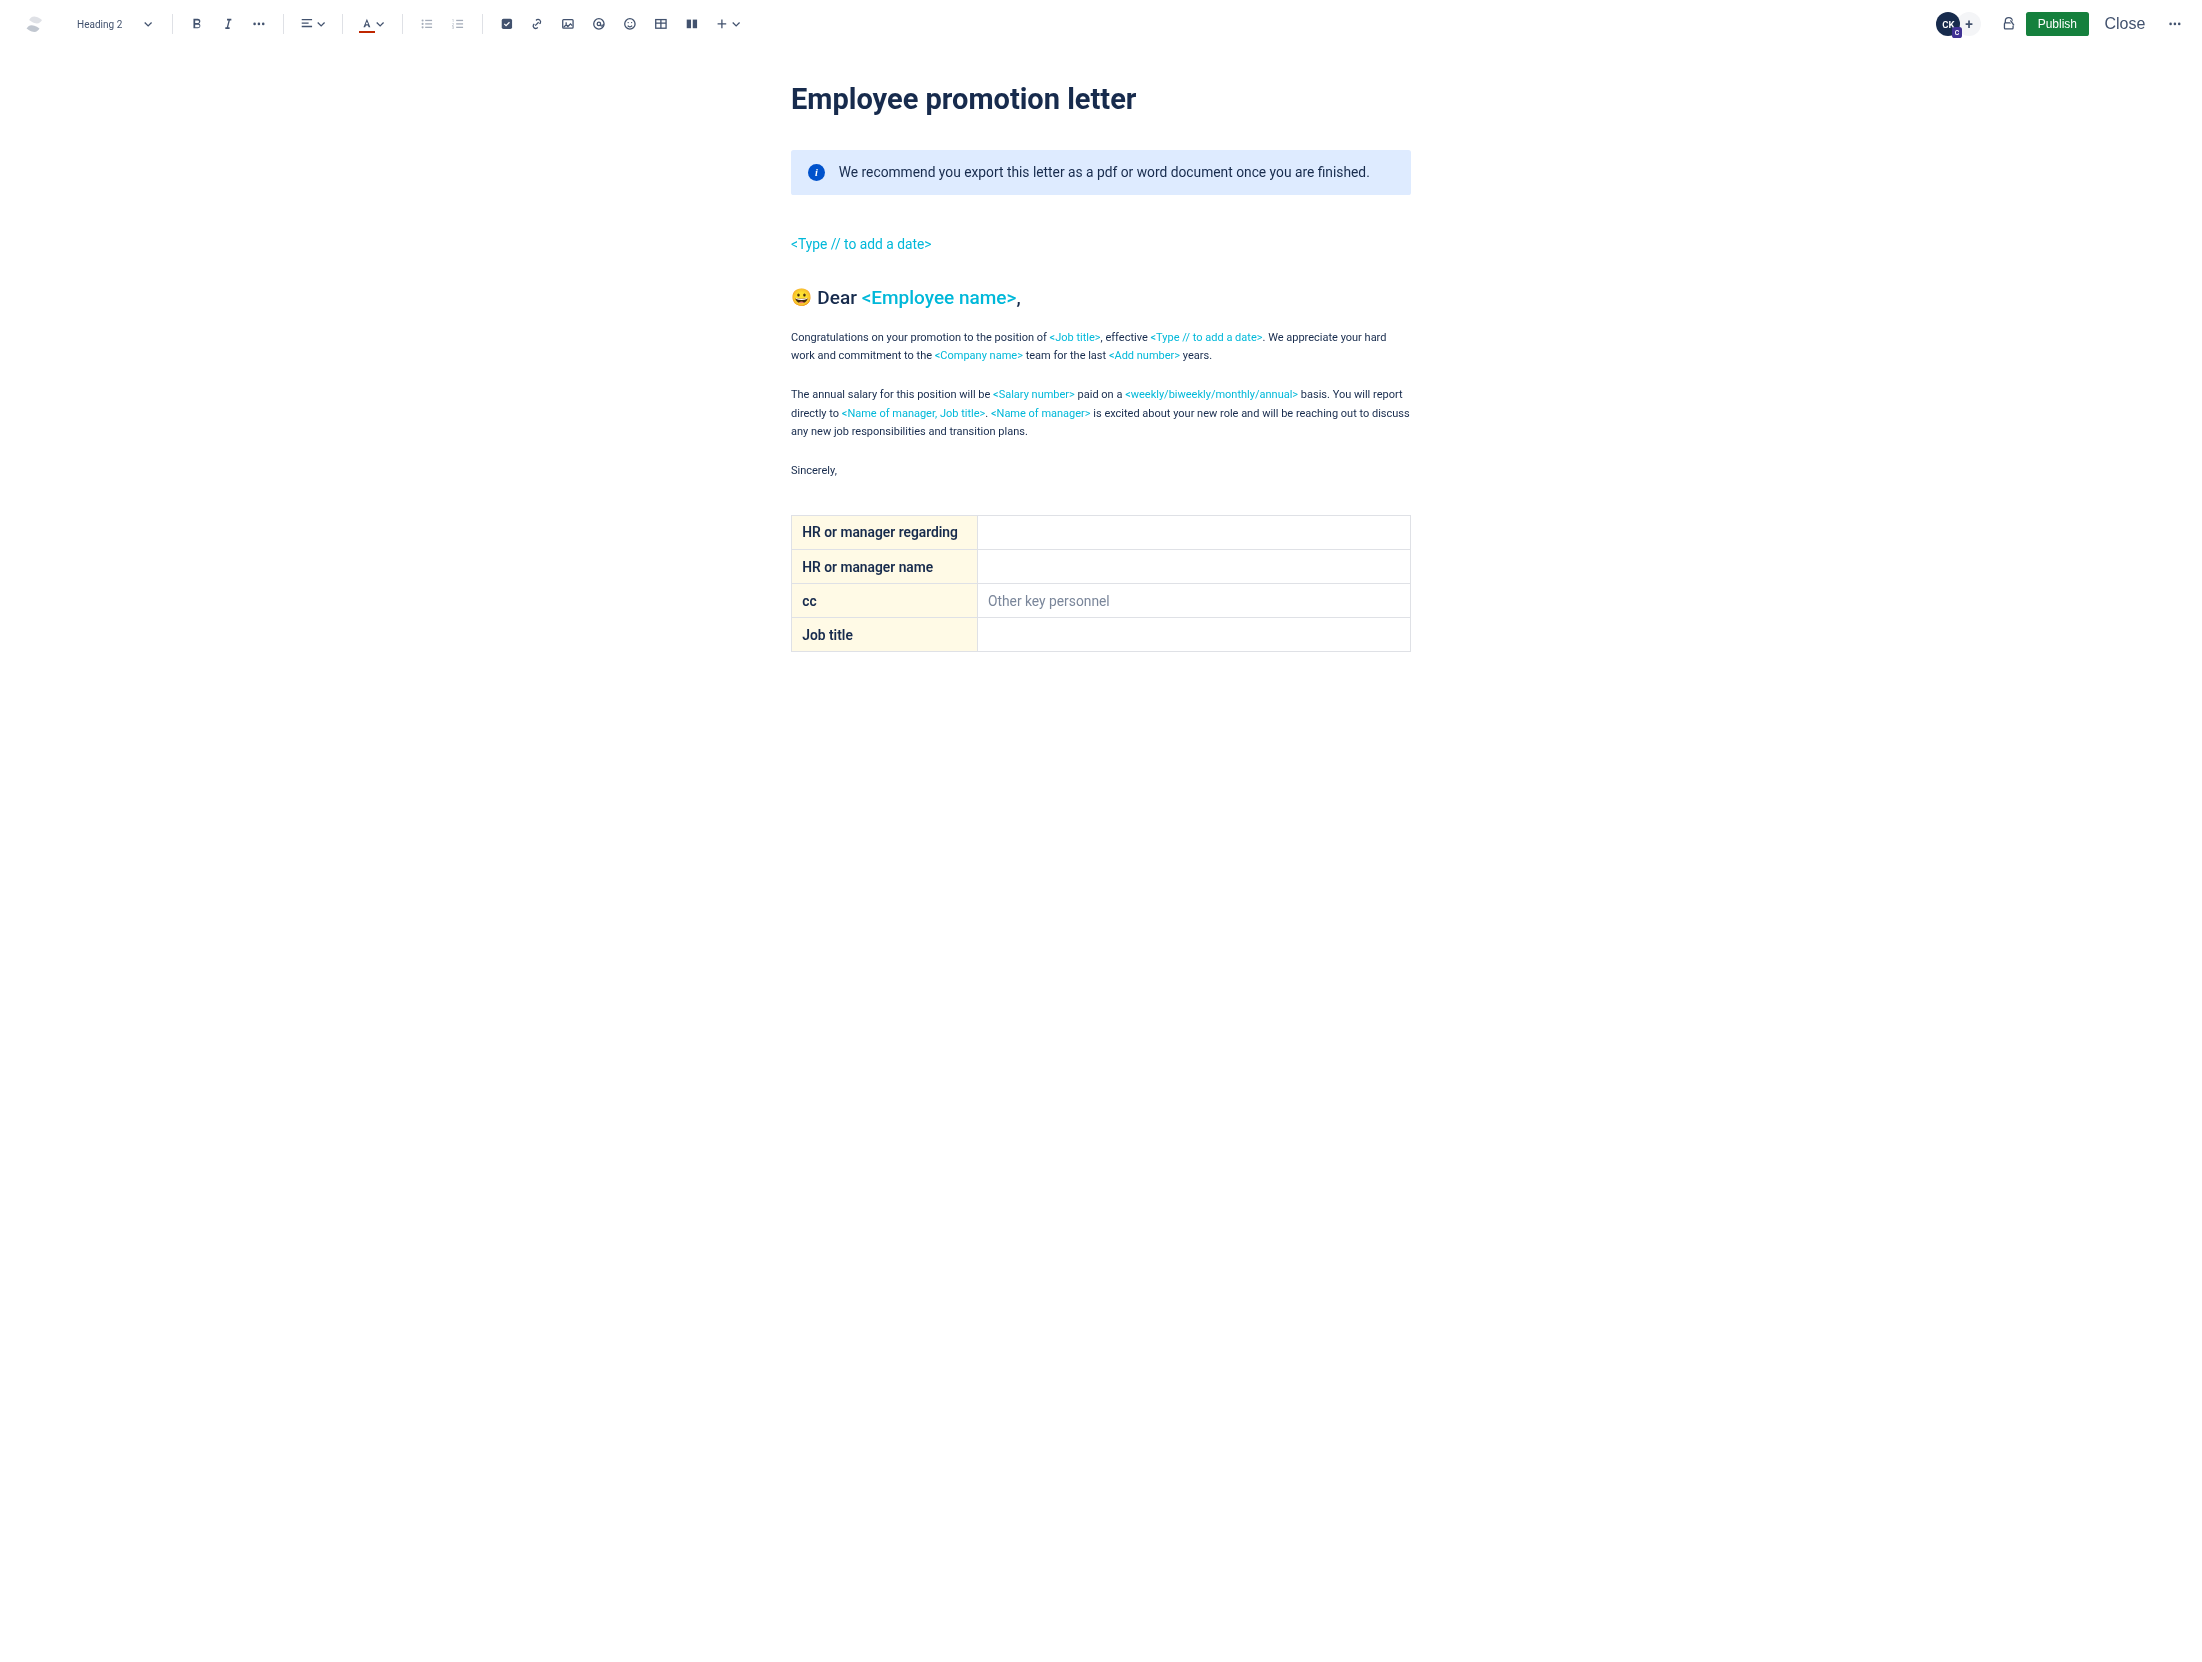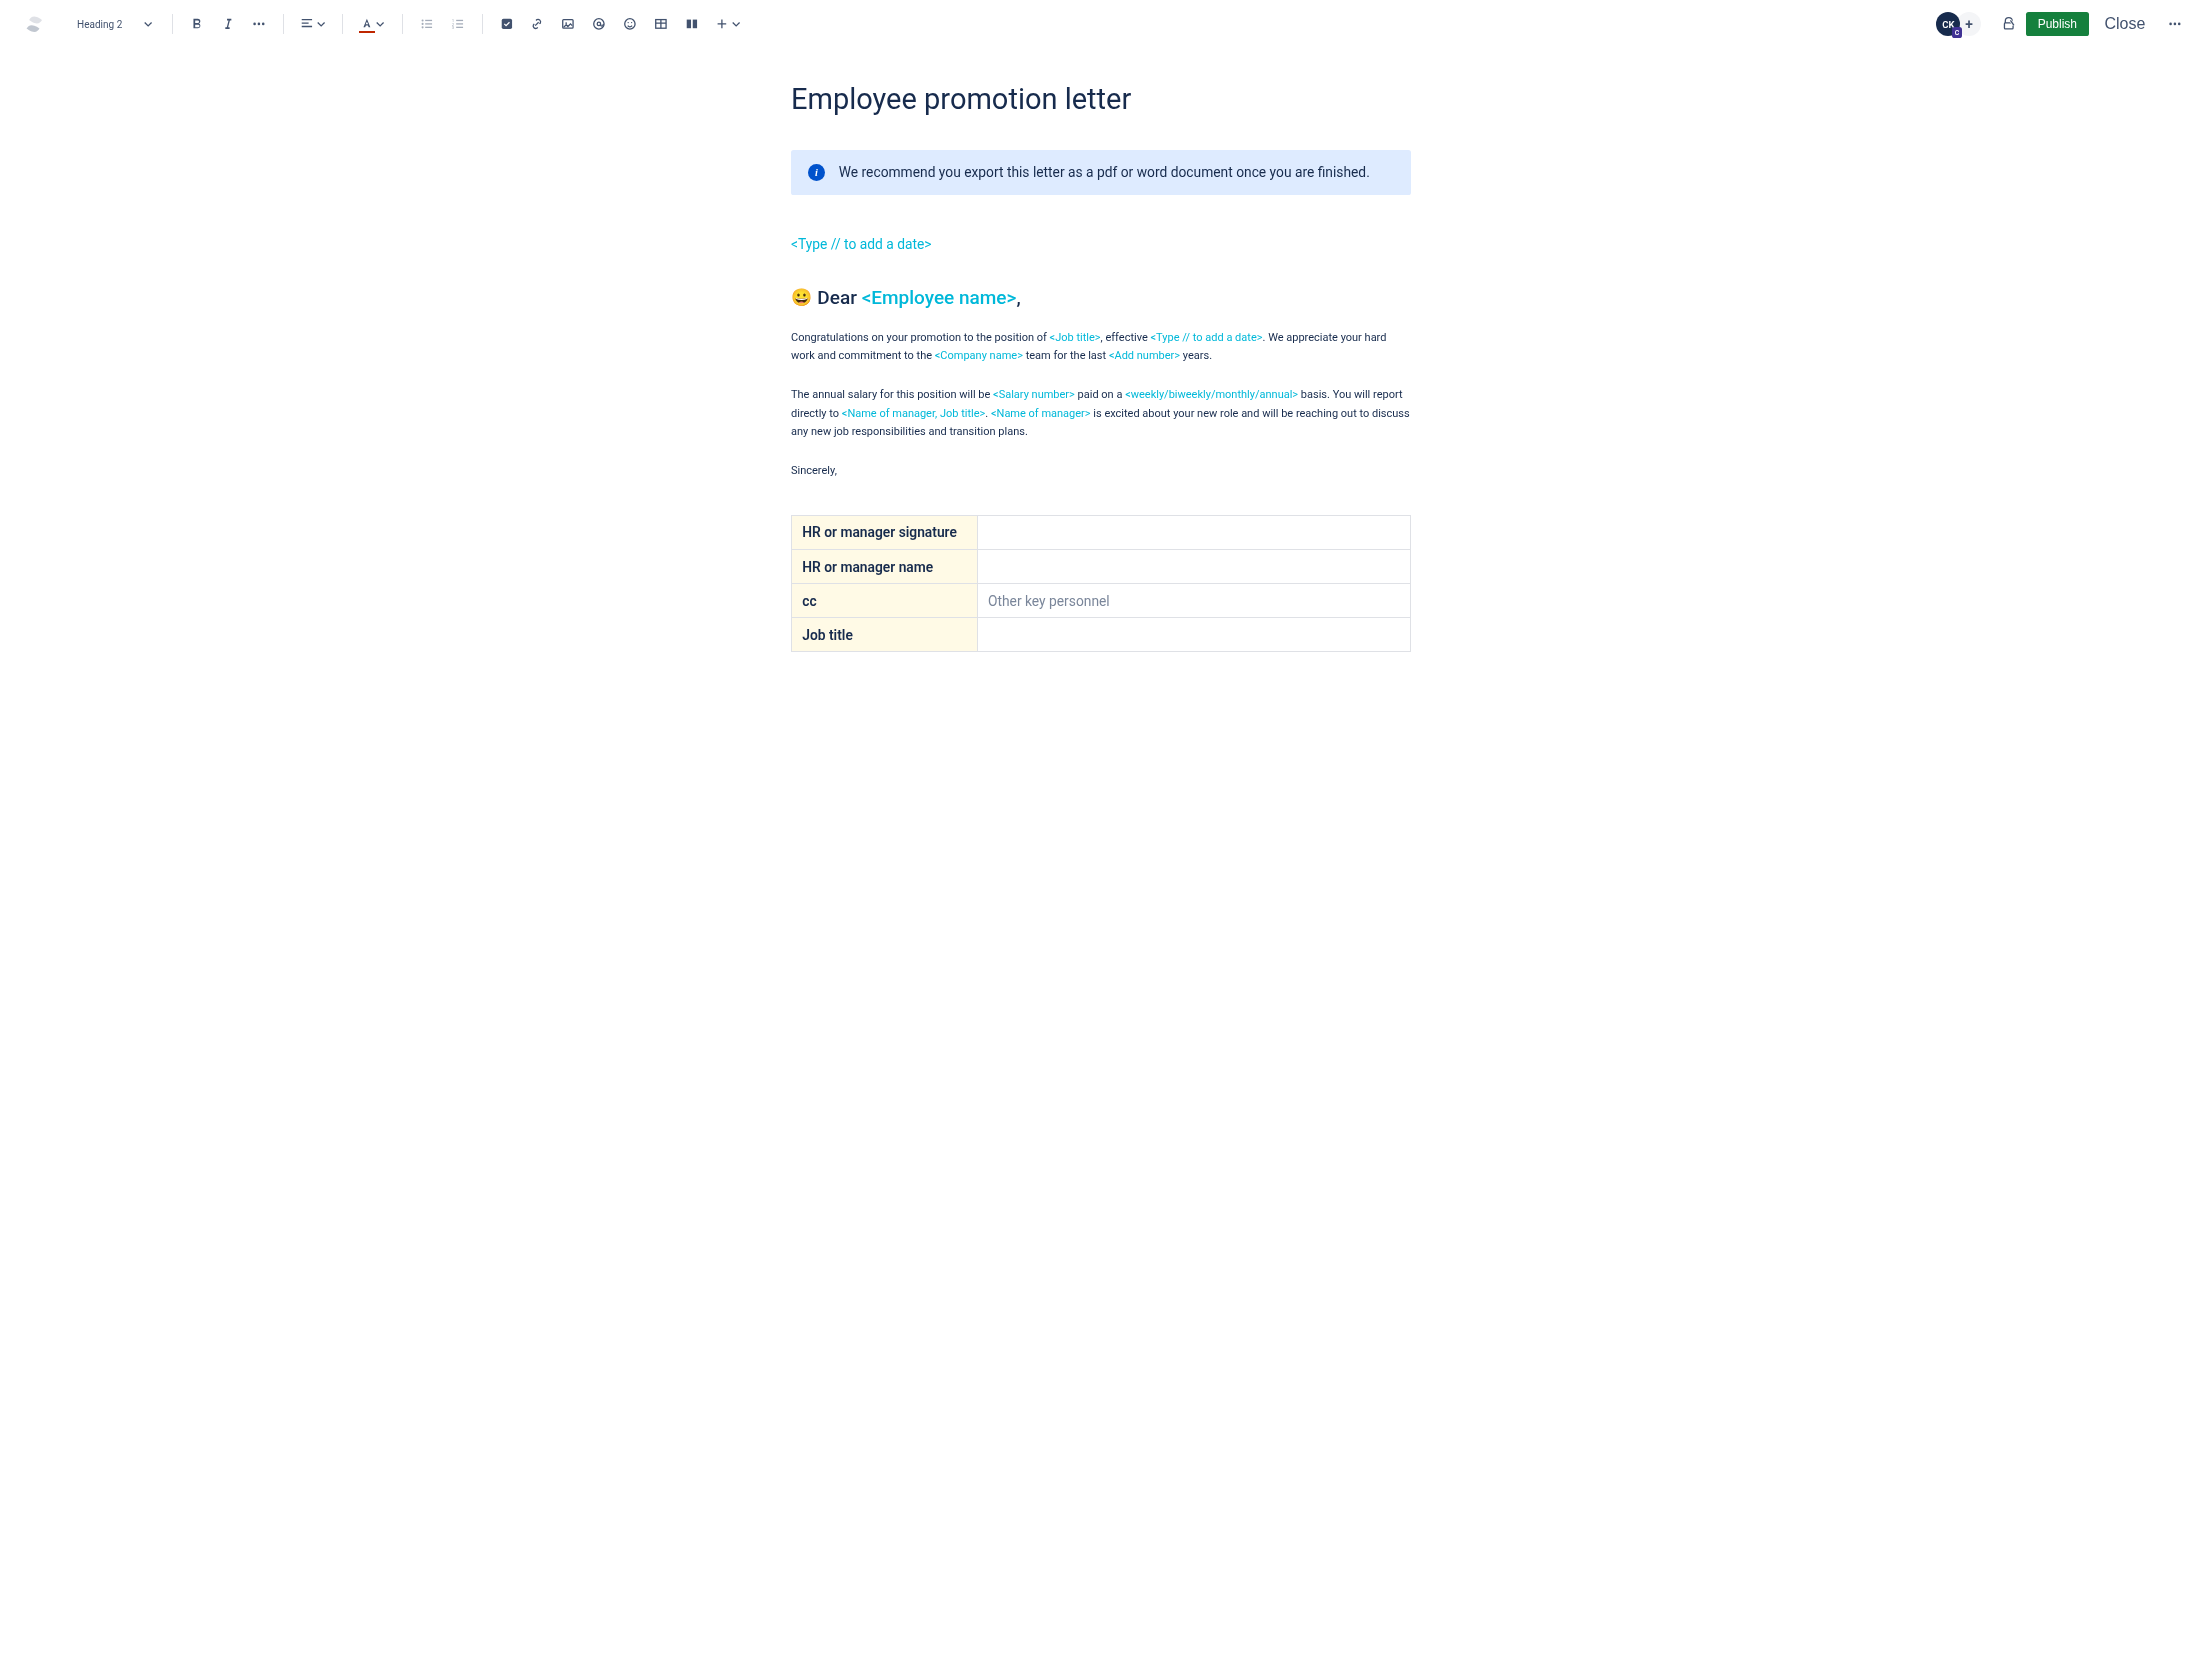--- a/index.html
+++ b/index.html
@@ -76,21 +76,21 @@
     }
     
     .content-area {
       max-width: 654px;
       margin: 0 auto;
       padding: 34px 17px;
     }
     
     .page-title {
       font-size: 29px;
-      font-weight: 400;
+      font-weight: 700;
       color: #172b4d;
       margin-bottom: 34px;
     }
     
     .info-panel {
       background: #deebff;
       border-radius: 2.6px;
       padding: 13.8px 17px;
       display: flex;
       align-items: center;
@@ -341,21 +341,21 @@
   <p class="body-para"><span>Congratulations on your promotion to the position of </span><span class="placeholder">&lt;Job title&gt;</span><span>, effective </span><span class="placeholder">&lt;Type // to add a date&gt;</span><span>. We appreciate your hard work and commitment to the </span><span class="placeholder">&lt;Company name&gt;</span><span> team for the last </span><span class="placeholder">&lt;Add number&gt;</span><span> years.</span></p>
 
   <p class="body-para"><span>The annual salary for this position will be </span><span class="placeholder">&lt;Salary number&gt;</span><span> paid on a </span><span class="placeholder">&lt;weekly/biweekly/monthly/annual&gt;</span><span> basis. You will report directly to </span><span class="placeholder">&lt;Name of manager, Job title&gt;</span><span>. </span><span class="placeholder">&lt;Name of manager&gt;</span><span> is excited about your new role and will be reaching out to discuss any new job responsibilities and transition plans.</span></p>
 
 
   <p class="body-para">Sincerely,</p>
 
   <table class="signature-table">
     <tbody>
         <tr>
-      <td>HR or manager signature</td>
+      <td>HR or manager regarding</td>
       <td></td>
     </tr>
     <tr>
       <td>HR or manager name</td>
       <td></td>
     </tr>
     <tr>
       <td>cc</td>
       <td class="placeholder-cell">Other key personnel</td>
     </tr>

